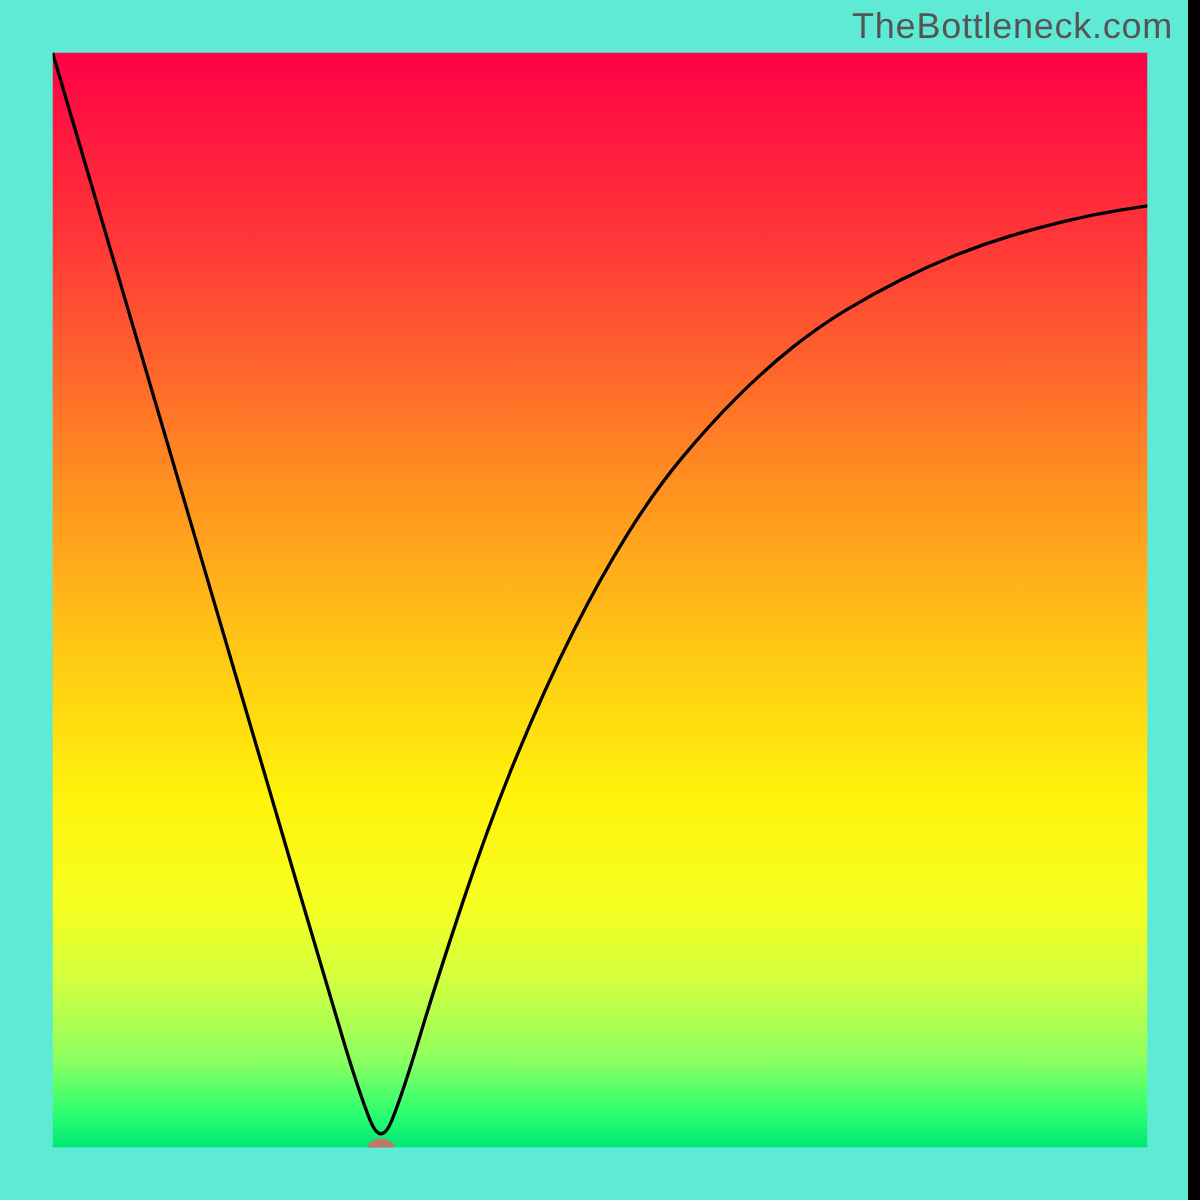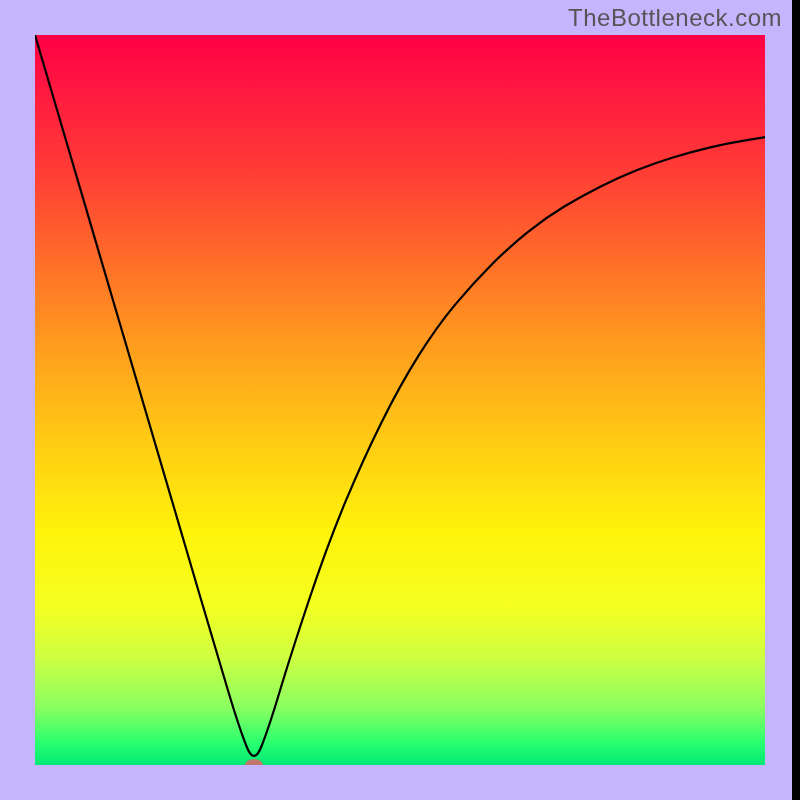--- a/index.html
+++ b/index.html
@@ -8,21 +8,21 @@
     width: 800px;
     height: 800px;
     background: #000;
     font-family: Arial, Helvetica, sans-serif;
     overflow: hidden;
   }
   .frame {
     position: relative;
     width: 792px;
     height: 800px;
-    background: #c4b5fd;
+    background: #5eead4;
   }
   .watermark {
     position: absolute;
     top: 4px;
     right: 10px;
     color: #555;
     font-size: 24px;
     font-weight: 500;
     letter-spacing: 0.5px;
     z-index: 5;

